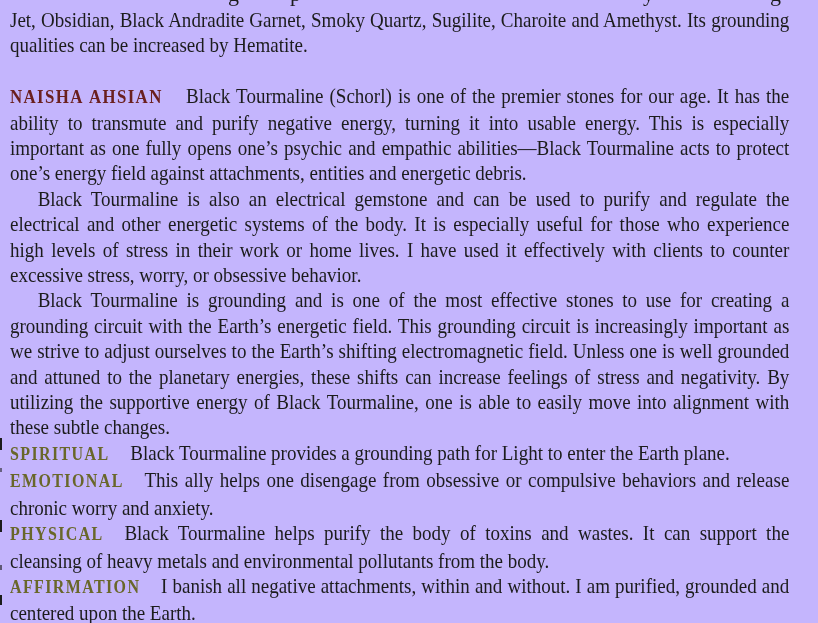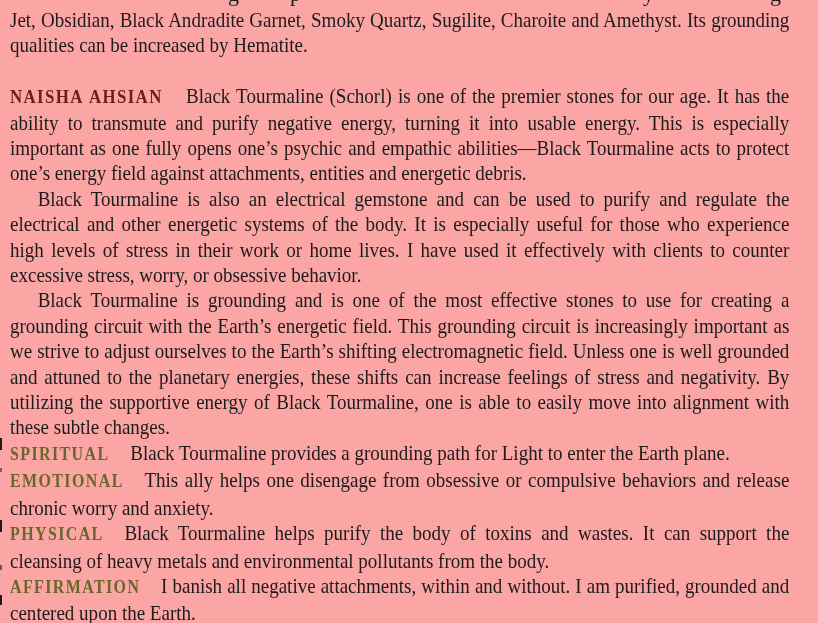--- a/index.html
+++ b/index.html
@@ -4,21 +4,21 @@
 <style>
   html, body {
     margin: 0;
     padding: 0;
     background: #ffffff;
   }
   .page {
     position: relative;
     width: 818px;
     height: 623px;
-    background: #fca5a5;
+    background: #c4b5fd;
     overflow: hidden;
     font-family: "Liberation Serif", "DejaVu Serif", serif;
     color: var(--body-text, #1c1c1c);
   }
   
   .top-fragments {
     position: absolute;
     top: 0; left: 0;
     width: 818px; height: 12px;
     overflow: hidden;

